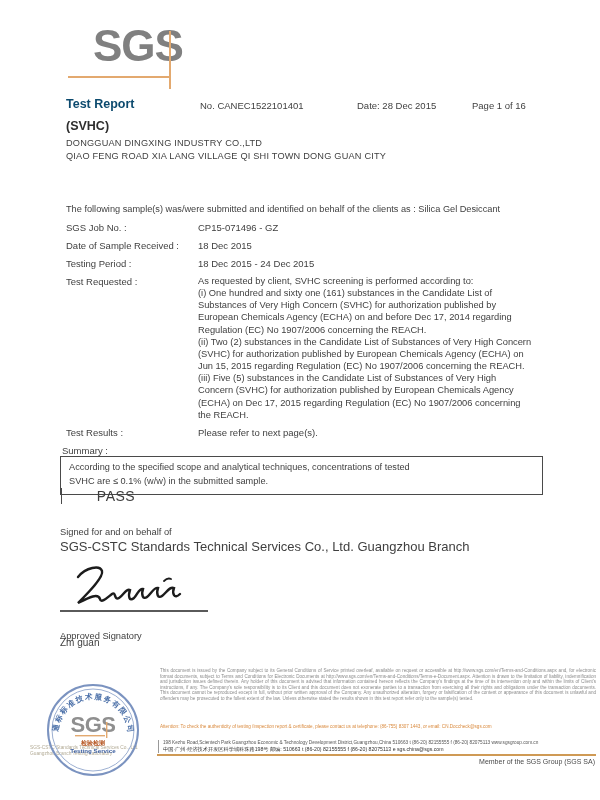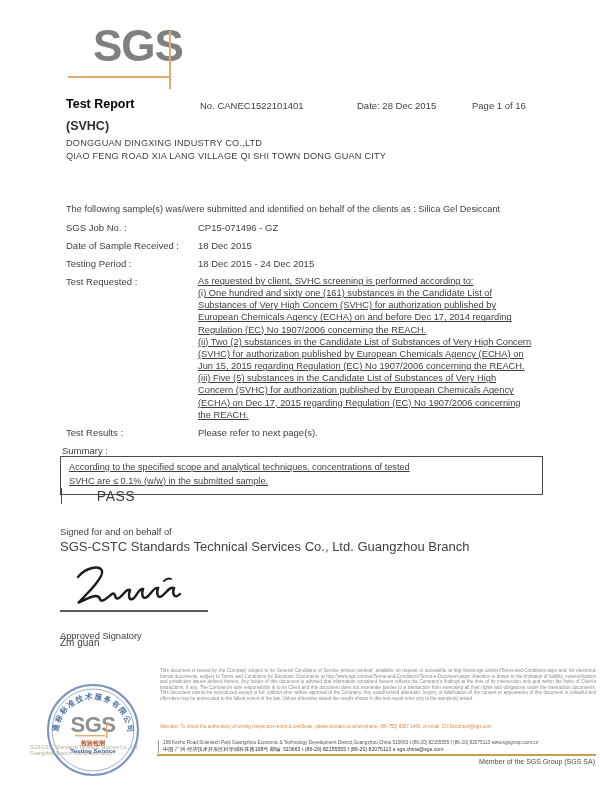--- a/index.html
+++ b/index.html
@@ -8,37 +8,37 @@
     background:#ffffff; overflow:hidden;
     font-family:"Liberation Sans", sans-serif; color:#3f3f3f;
   }
   .abs { position:absolute; }
 
   
   .logo-text { left:93px; top:24px; font-size:44px; font-weight:bold; color:#808080; letter-spacing:-1px; line-height:1; }
   .logo-hline { left:68px; top:76px; width:101px; height:2px; background:#e3a96f; }
   .logo-vline { left:169px; top:31px; width:2px; height:58px; background:#e3a96f; }
 
-  .doc-title { left:66px; top:97px; font-size:12.5px; font-weight:bold; color:#000000; }
+  .doc-title { left:66px; top:97px; font-size:12.5px; font-weight:bold; color:#0c4a6e; }
   .doc-subtitle { left:66px; top:119px; font-size:12.5px; font-weight:bold; color:#2e2e2e; }
   .report-no { left:200px; top:100px; font-size:9.5px; }
   .report-date { left:357px; top:100px; font-size:9.5px; }
   .page-info { left:472px; top:100px; font-size:9.5px; }
 
   .client-name { left:66px; top:138px; font-size:9.2px; letter-spacing:.2px; }
   .client-address { left:66px; top:151px; font-size:9.2px; letter-spacing:.2px; }
 
   .intro { left:66px; top:204px; font-size:9.2px; }
 
   
   .info-table { left:66px; top:221px; width:476px; }
   .info-row { display:flex; margin-bottom:5px; font-size:9.5px; line-height:13px; }
   .info-row .lbl { width:132px; flex:none; }
   .info-row .val { flex:1; }
-  .pre { white-space:pre-line;text-decoration:underline; }
+  .pre { white-space:pre-line; }
   .val-para { line-height:12.15px; font-size:9.3px; }
 
   .summary-label { left:62px; top:445px; font-size:9.5px; }
   .summary-box { left:60px; top:456px; width:481px; height:37px; border:1.5px solid #4a4a4a; display:flex;flex-direction:column; }
   .summary-text { flex:1; padding:4px 10px 0 8px; font-size:9.2px; line-height:13.5px; }
   .summary-result { width:108px; flex:none; border-left:1.5px solid #4a4a4a; display:flex; align-items:center; justify-content:center; font-size:14px; letter-spacing:.5px; }
 
   .signed-1 { left:60px; top:527px; font-size:9.3px; }
   .signed-2 { left:60px; top:539px; font-size:13px; }
   .signature-svg { left:66px; top:563px; }

